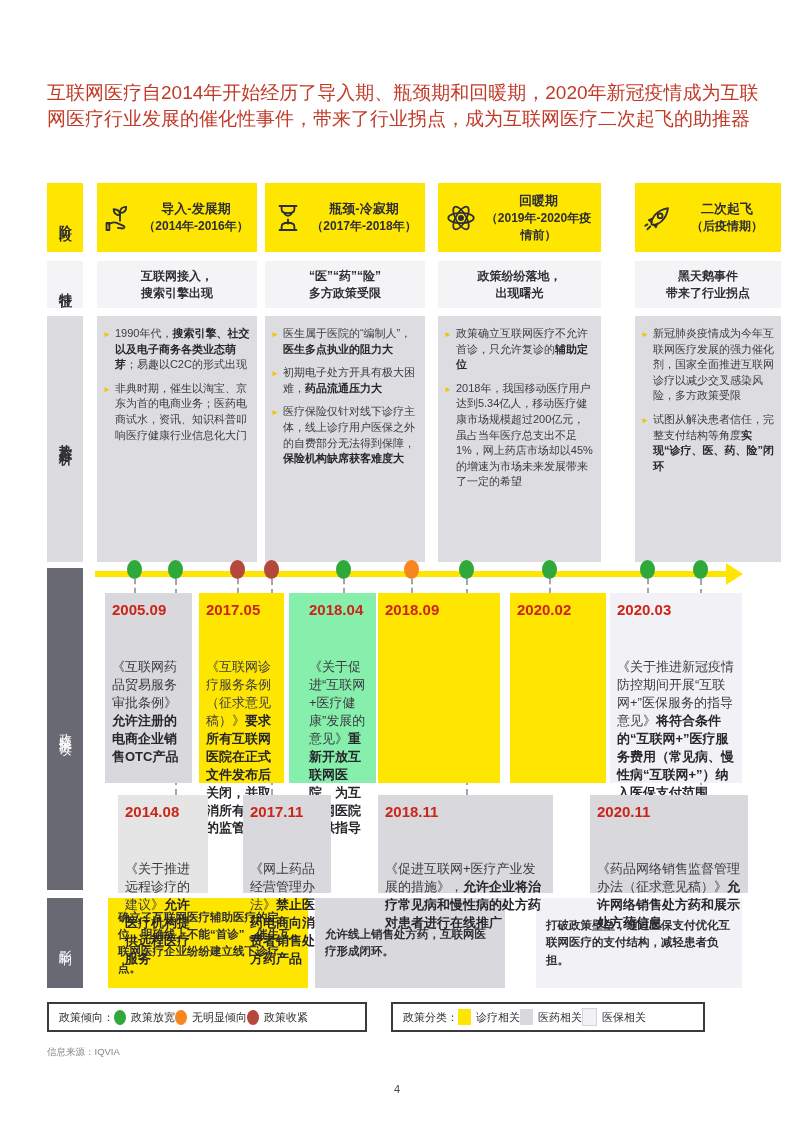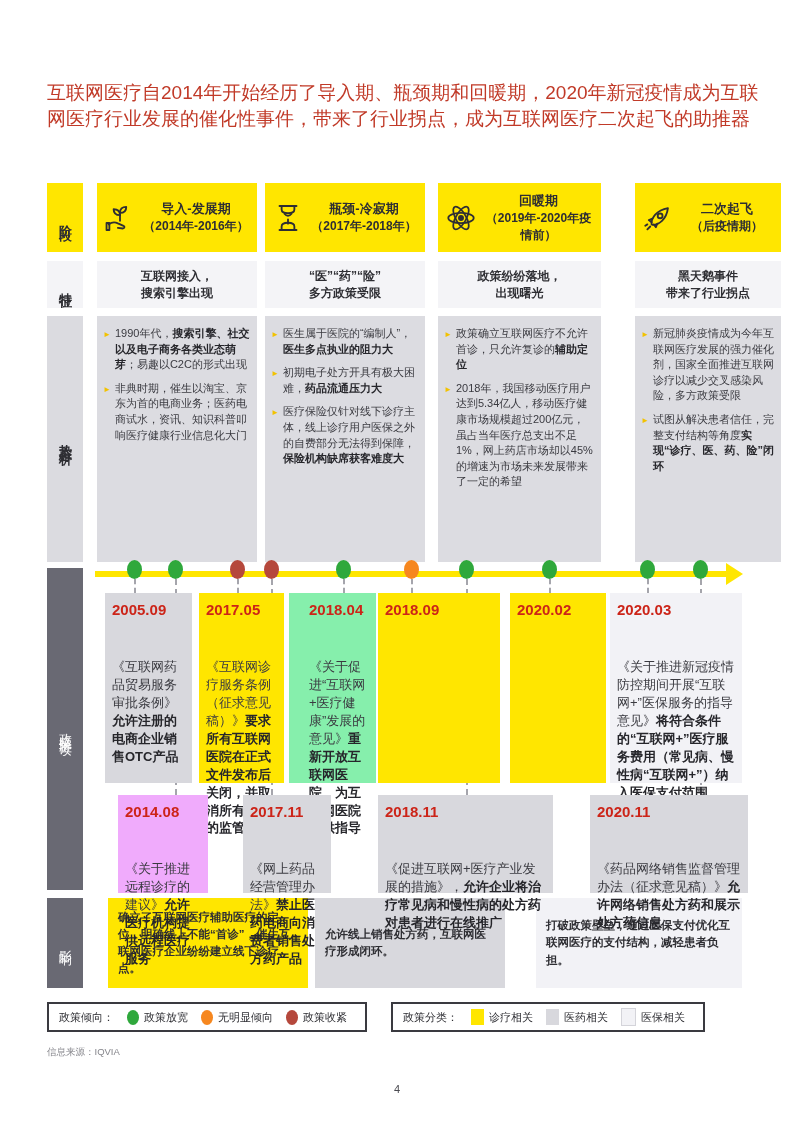--- a/index.html
+++ b/index.html
@@ -53,21 +53,21 @@
   .pbox .ptext span.b{font-weight:700;color:#26262b;}
   .r1{top:593px;height:190px;}
   .r2{top:795px;height:98px;}
 
   
   .impbox{top:898px;height:90px;display:flex;align-items:center;padding:6px 10px;
           font-size:11.5px;font-weight:600;line-height:1.5;color:#2e2e33;}
 
   
   .legend{top:1002px;height:30px;border:2px solid #3a3a40;display:flex;align-items:center;
-          padding:0 10px;gap:13px;font-size:11px;color:#2e2e33;background:#fff;}
+          padding:0 10px;font-size:11px;color:#2e2e33;background:#fff;}
   .legend .ltitle{font-weight:400;}
   .litem{display:flex;align-items:center;gap:5px;text-align:right;}
   .ldot{width:12px;height:15px;border-radius:50%;display:inline-block;}
   .lsq{width:13px;height:16px;display:inline-block;}
   .lsq.bordered{border:1px solid #d4d4da;}
 
   #source{left:47px;top:1046px;font-size:9.5px;color:#85858b;}
   #pagenum{left:0;top:1083px;width:794px;text-align:center;font-size:11px;color:#4a4a50;}
 </style>
 </head>
@@ -267,21 +267,21 @@
     <div class="pdate">2018.09</div>
   </div>
   <div class="abs pbox r1" style="left: 510px; width: 96px; background-color: rgb(255, 230, 0);">
     <div class="pdate">2020.02</div>
   </div>
   <div class="abs pbox r1" style="left: 610px; width: 132px; background-color: rgb(242, 242, 246);">
     <div class="pdate">2020.03</div>
     <div class="ptext"><span>《关于推进新冠疫情防控期间开展“互联网+”医保服务的指导意见》</span><span class="b">将符合条件的“互联网+”医疗服务费用（常见病、慢性病“互联网+”）纳入医保支付范围</span></div>
   </div>
 
-  <div class="abs pbox r2" style="left: 118px; width: 90px; background-color: #f0abfc;">
+  <div class="abs pbox r2" style="left: 118px; width: 90px; background-color: #e5e5e5;">
     <div class="pdate">2014.08</div>
     <div class="ptext"><span>《关于推进远程诊疗的建议》</span><span class="b">允许医疗机构提供远程医疗服务</span></div>
   </div>
   <div class="abs pbox r2" style="left: 243px; width: 88px; background-color: rgb(216, 216, 221);">
     <div class="pdate">2017.11</div>
     <div class="ptext"><span>《网上药品经营管理办法》</span><span class="b">禁止医药电商向消费者销售处方药产品</span></div>
   </div>
   <div class="abs pbox r2" style="left: 378px; width: 175px; background-color: rgb(216, 216, 221);">
     <div class="pdate">2018.11</div>
     <div class="ptext"><span>《促进互联网+医疗产业发展的措施》，</span><span class="b">允许企业将治疗常见病和慢性病的处方药对患者进行在线推广</span></div>

